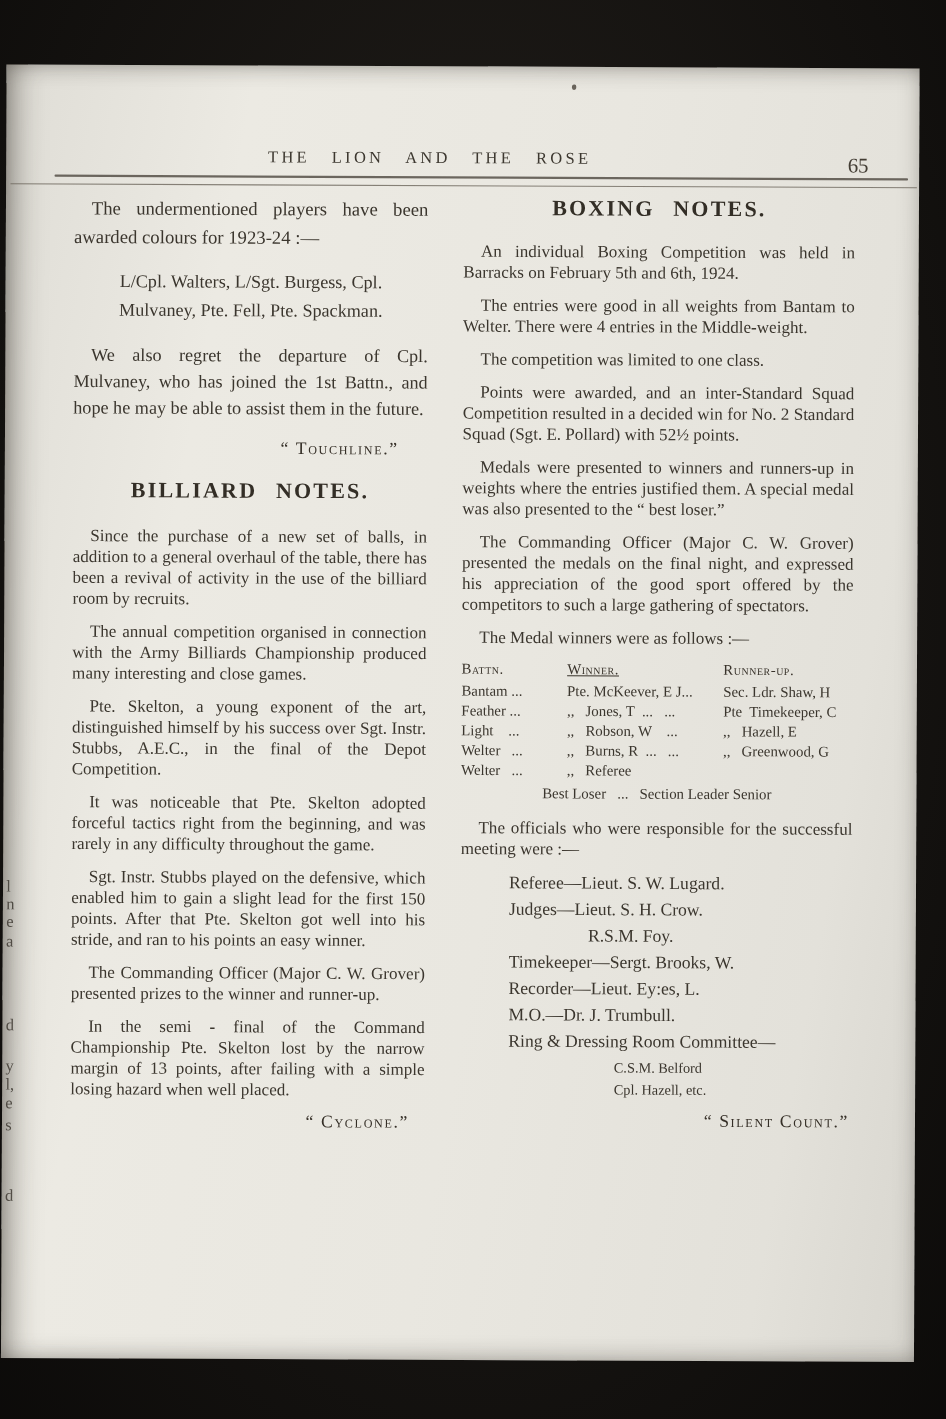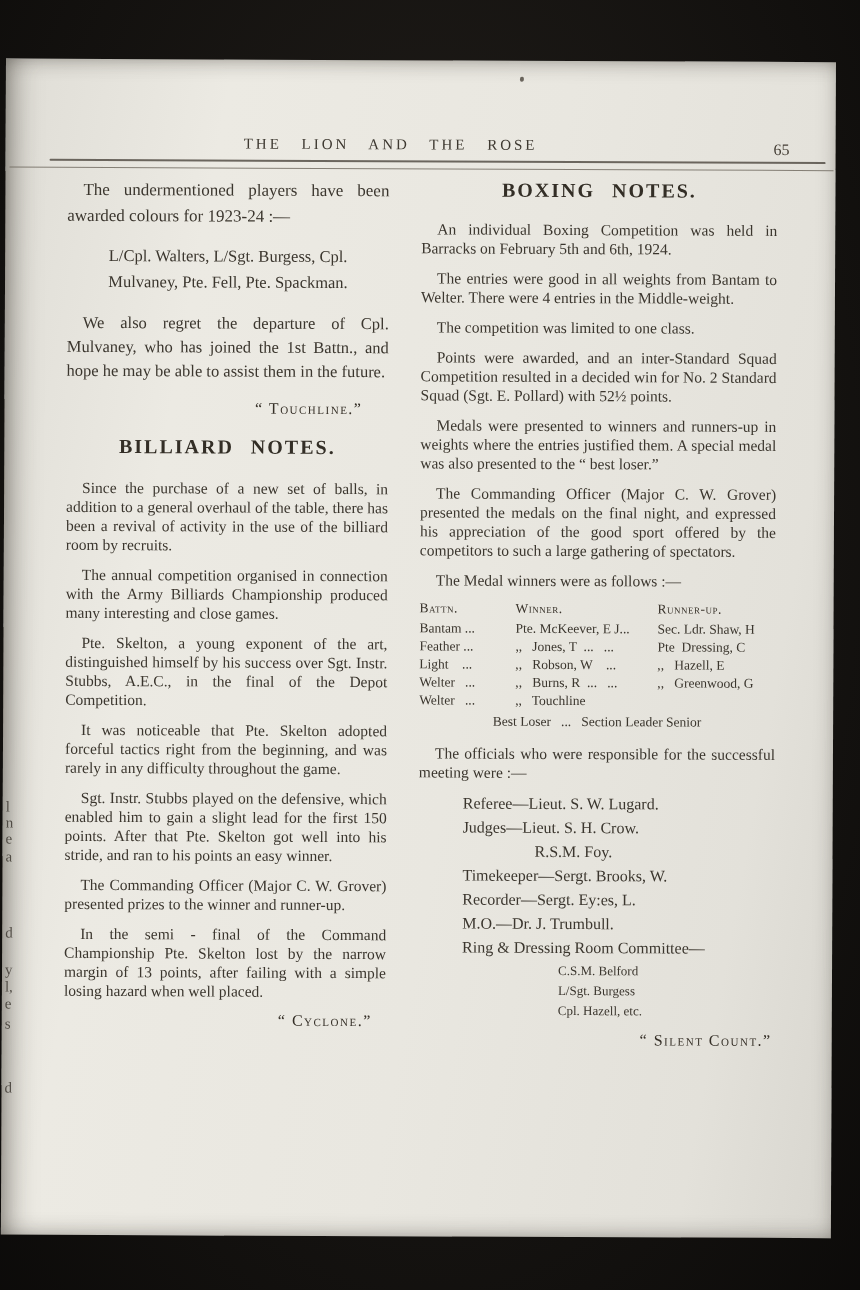--- a/index.html
+++ b/index.html
@@ -13,42 +13,42 @@
         transform:rotate(0.25deg);transform-origin:40% 0;
         box-shadow:inset 20px 0 30px -16px rgba(40,35,28,.55),
                    inset -6px -8px 22px -10px rgba(40,35,28,.35),
                    inset 0 12px 22px -14px rgba(40,35,28,.35);
         color:#3b362e;}
   .gutter-letter{position:absolute;left:3px;width:16px;font-size:15px;color:#3f3a33;opacity:.85;}
   .ink-speck{position:absolute;left:514px;top:16px;width:4px;height:5px;background:#4a443b;border-radius:50% 40% 55% 45%;opacity:.8;}
   .header{position:absolute;top:76px;left:0;right:0;height:30px;}
   .header-title{display:block;text-align:center;font-size:15px;letter-spacing:3px;word-spacing:13px;
         color:#3d3830;padding-right:60px;}
-  .page-number{position:absolute;right:46px;top:3px;font-size:16px;color:#433d34;}
+  .page-number{position:absolute;right:46px;top:3px;font-size:19px;color:#433d34;}
   .rule1{position:absolute;top:100px;left:44px;right:10px;height:2px;background:#554f46;border-radius:2px;opacity:.85;}
   .rule2{position:absolute;top:108px;left:4px;right:2px;height:1px;background:#6b655b;opacity:.8;}
   .columns{position:absolute;top:118px;left:62px;right:58px;display:flex;gap:32px;}
   .col-left{flex:0 0 322px;}
   .col-right{flex:1 1 auto;min-width:0;}
   .p{font-size:15.5px;line-height:19px;text-align:justify;text-indent:16px;margin:0 0 11px;}
   .p-intro{font-size:17px;line-height:26px;text-align:justify;text-indent:16px;margin:0 0 14px;}
   .p-names{font-size:16.5px;line-height:26px;text-align:center;text-indent:0;width:92%;margin:0 auto 16px;}
   .p-regret{font-size:16.5px;line-height:24px;text-align:justify;text-indent:16px;margin:0 0 16px;}
   .sig{font-variant:small-caps;letter-spacing:1.5px;font-size:16px;text-align:right;
        padding-right:26px;margin:4px 0 18px;color:#352f27;}
   .sig-cyclone{padding-right:14px;margin-top:0;}
   .sig-silent{padding-right:2px;margin-top:10px;}
   .section-heading{font-size:20px;letter-spacing:2px;word-spacing:10px;text-align:center;
        margin:16px 0 20px;color:#332e26;}
   .boxing-heading{margin-top:0;margin-bottom:18px;}
   .medal-table{width:100%;border-collapse:collapse;font-size:13.5px;margin:4px 0 2px;}
   .medal-table th{font-variant:small-caps;font-weight:normal;letter-spacing:.5px;text-align:left;
        padding:0 0 4px 0;color:#39332b;}
   .medal-table td{padding:0 0 2px 0;white-space:pre-wrap;vertical-align:top;}
-  .col-w{width:96px;} .col-win{width:142px;}
+  .col-w{width:96px;} .col-win{width:142px;text-decoration:underline;}
   .best-loser{font-size:13.5px;text-align:center;white-space:pre-wrap;margin:3px 0 14px;}
   .officials{margin:4px 0 0 44px;font-size:16px;}
   .official-line{line-height:21px;margin-bottom:3px;}
   .official-role{}
   .official-cont{margin-left:72px;}
   .committee{margin:0 0 0 96px;font-size:13px;}
   .committee-member{line-height:20px;}
   .noselect{user-select:none;}
 </style>
 </head>
@@ -116,35 +116,35 @@
           </thead>
           <tbody>
             <tr>
               <td>Bantam ...</td>
               <td>Pte. McKeever, E J...</td>
               <td>Sec. Ldr. Shaw, H</td>
             </tr>
             <tr>
               <td>Feather ...</td>
               <td>,,   Jones, T  ...   ...</td>
-              <td>Pte  Dressing, C</td>
+              <td>Pte  Timekeeper, C</td>
             </tr>
             <tr>
               <td>Light    ...</td>
               <td>,,   Robson, W    ...</td>
               <td>,,   Hazell, E</td>
             </tr>
             <tr>
               <td>Welter   ...</td>
               <td>,,   Burns, R  ...   ...</td>
               <td>,,   Greenwood, G</td>
             </tr>
             <tr>
               <td>Welter   ...</td>
-              <td>,,   Touchline</td>
+              <td>,,   Referee</td>
               <td></td>
             </tr>
           </tbody>
         </table>
         <p class="best-loser">Best Loser   ...   Section Leader Senior</p>
 
         <p class="p">The officials who were responsible for the successful meeting were :—</p>
 
         <div class="officials">
           <div class="official-line">
@@ -153,31 +153,30 @@
           <div class="official-line">
             <span class="official-role">Judges</span><span>—</span><span>Lieut. S. H. Crow.</span>
           </div>
           <div class="official-line official-cont">
             <span>R.S.M. Foy.</span>
           </div>
           <div class="official-line">
             <span class="official-role">Timekeeper</span><span>—</span><span>Sergt. Brooks, W.</span>
           </div>
           <div class="official-line">
-            <span class="official-role">Recorder</span><span>—</span><span>Sergt. Ey:es, L.</span>
+            <span class="official-role">Recorder</span><span>—</span><span>Lieut. Ey:es, L.</span>
           </div>
           <div class="official-line">
             <span class="official-role">M.O.</span><span>—</span><span>Dr. J. Trumbull.</span>
           </div>
           <div class="official-line">
             <span class="official-role">Ring &amp; Dressing Room Committee</span><span class="official-role">—</span>
           </div>
           <div class="committee">
             <div class="committee-member">C.S.M. Belford</div>
-            <div class="committee-member">L/Sgt. Burgess</div>
             <div class="committee-member">Cpl. Hazell,  etc.</div>
           </div>
         </div>
 
         <p class="sig sig-silent">“ Silent Count.”</p>
       </div>
 
     </div>
   </div>
 </div>

